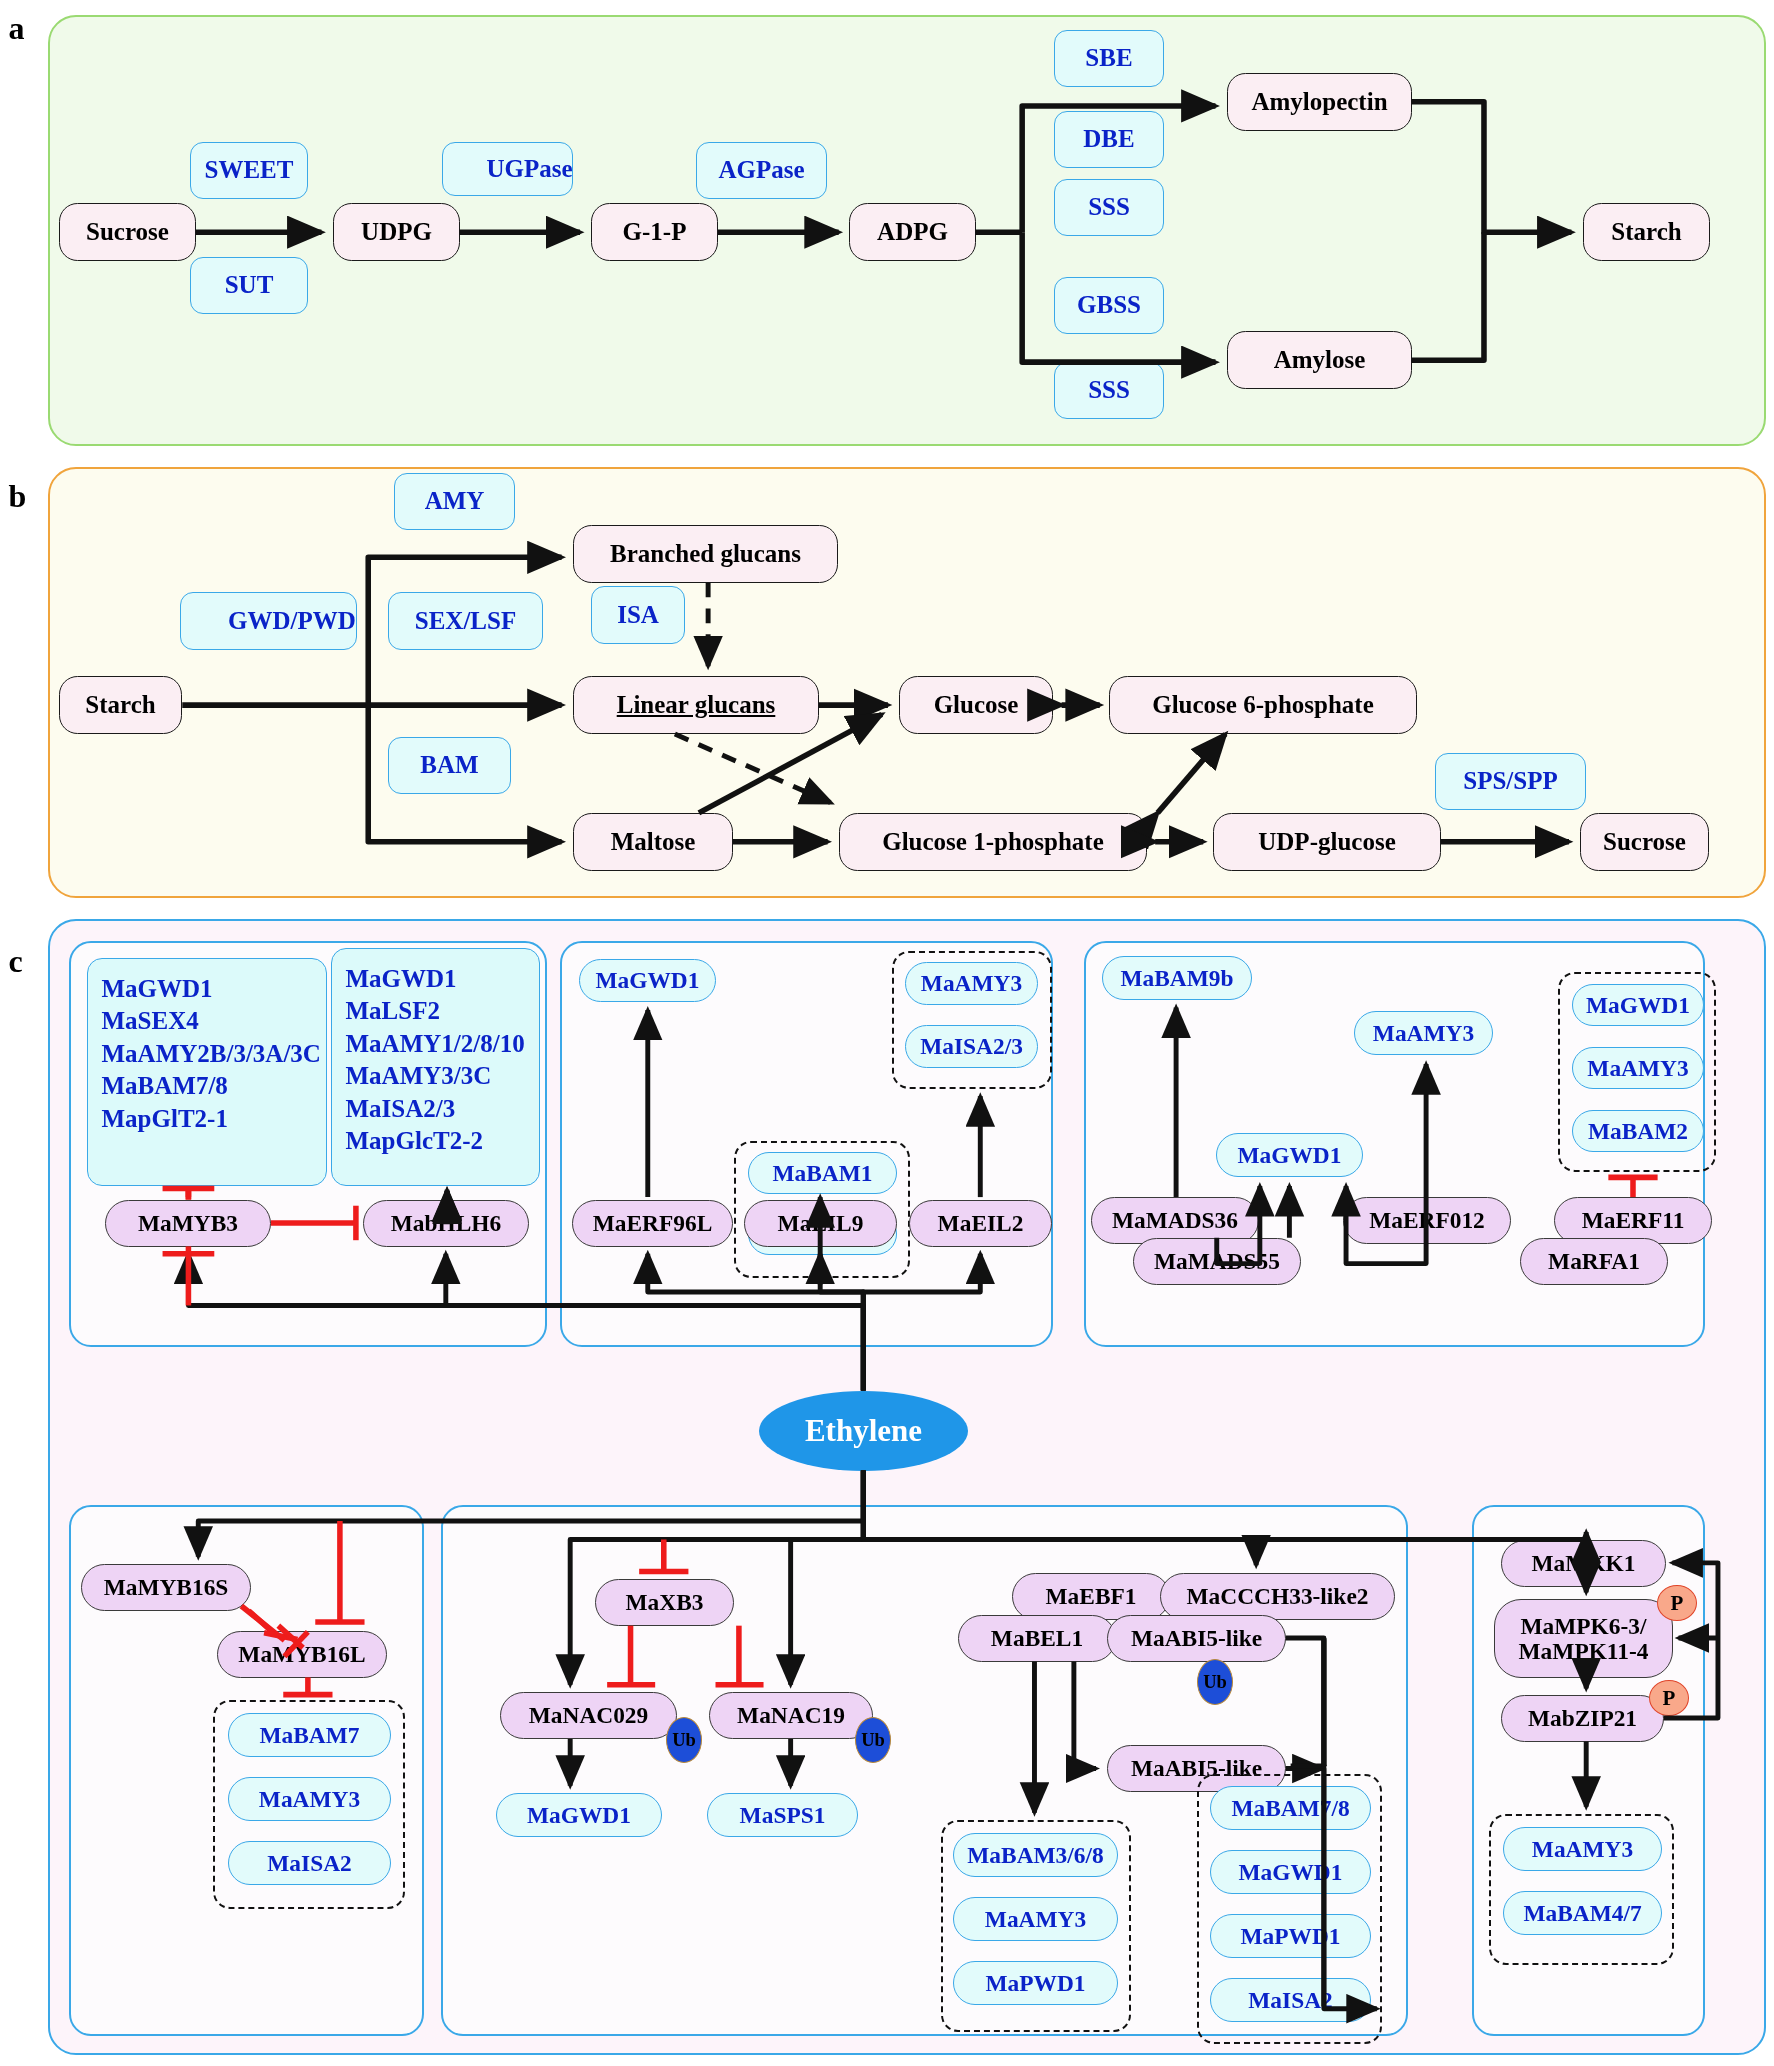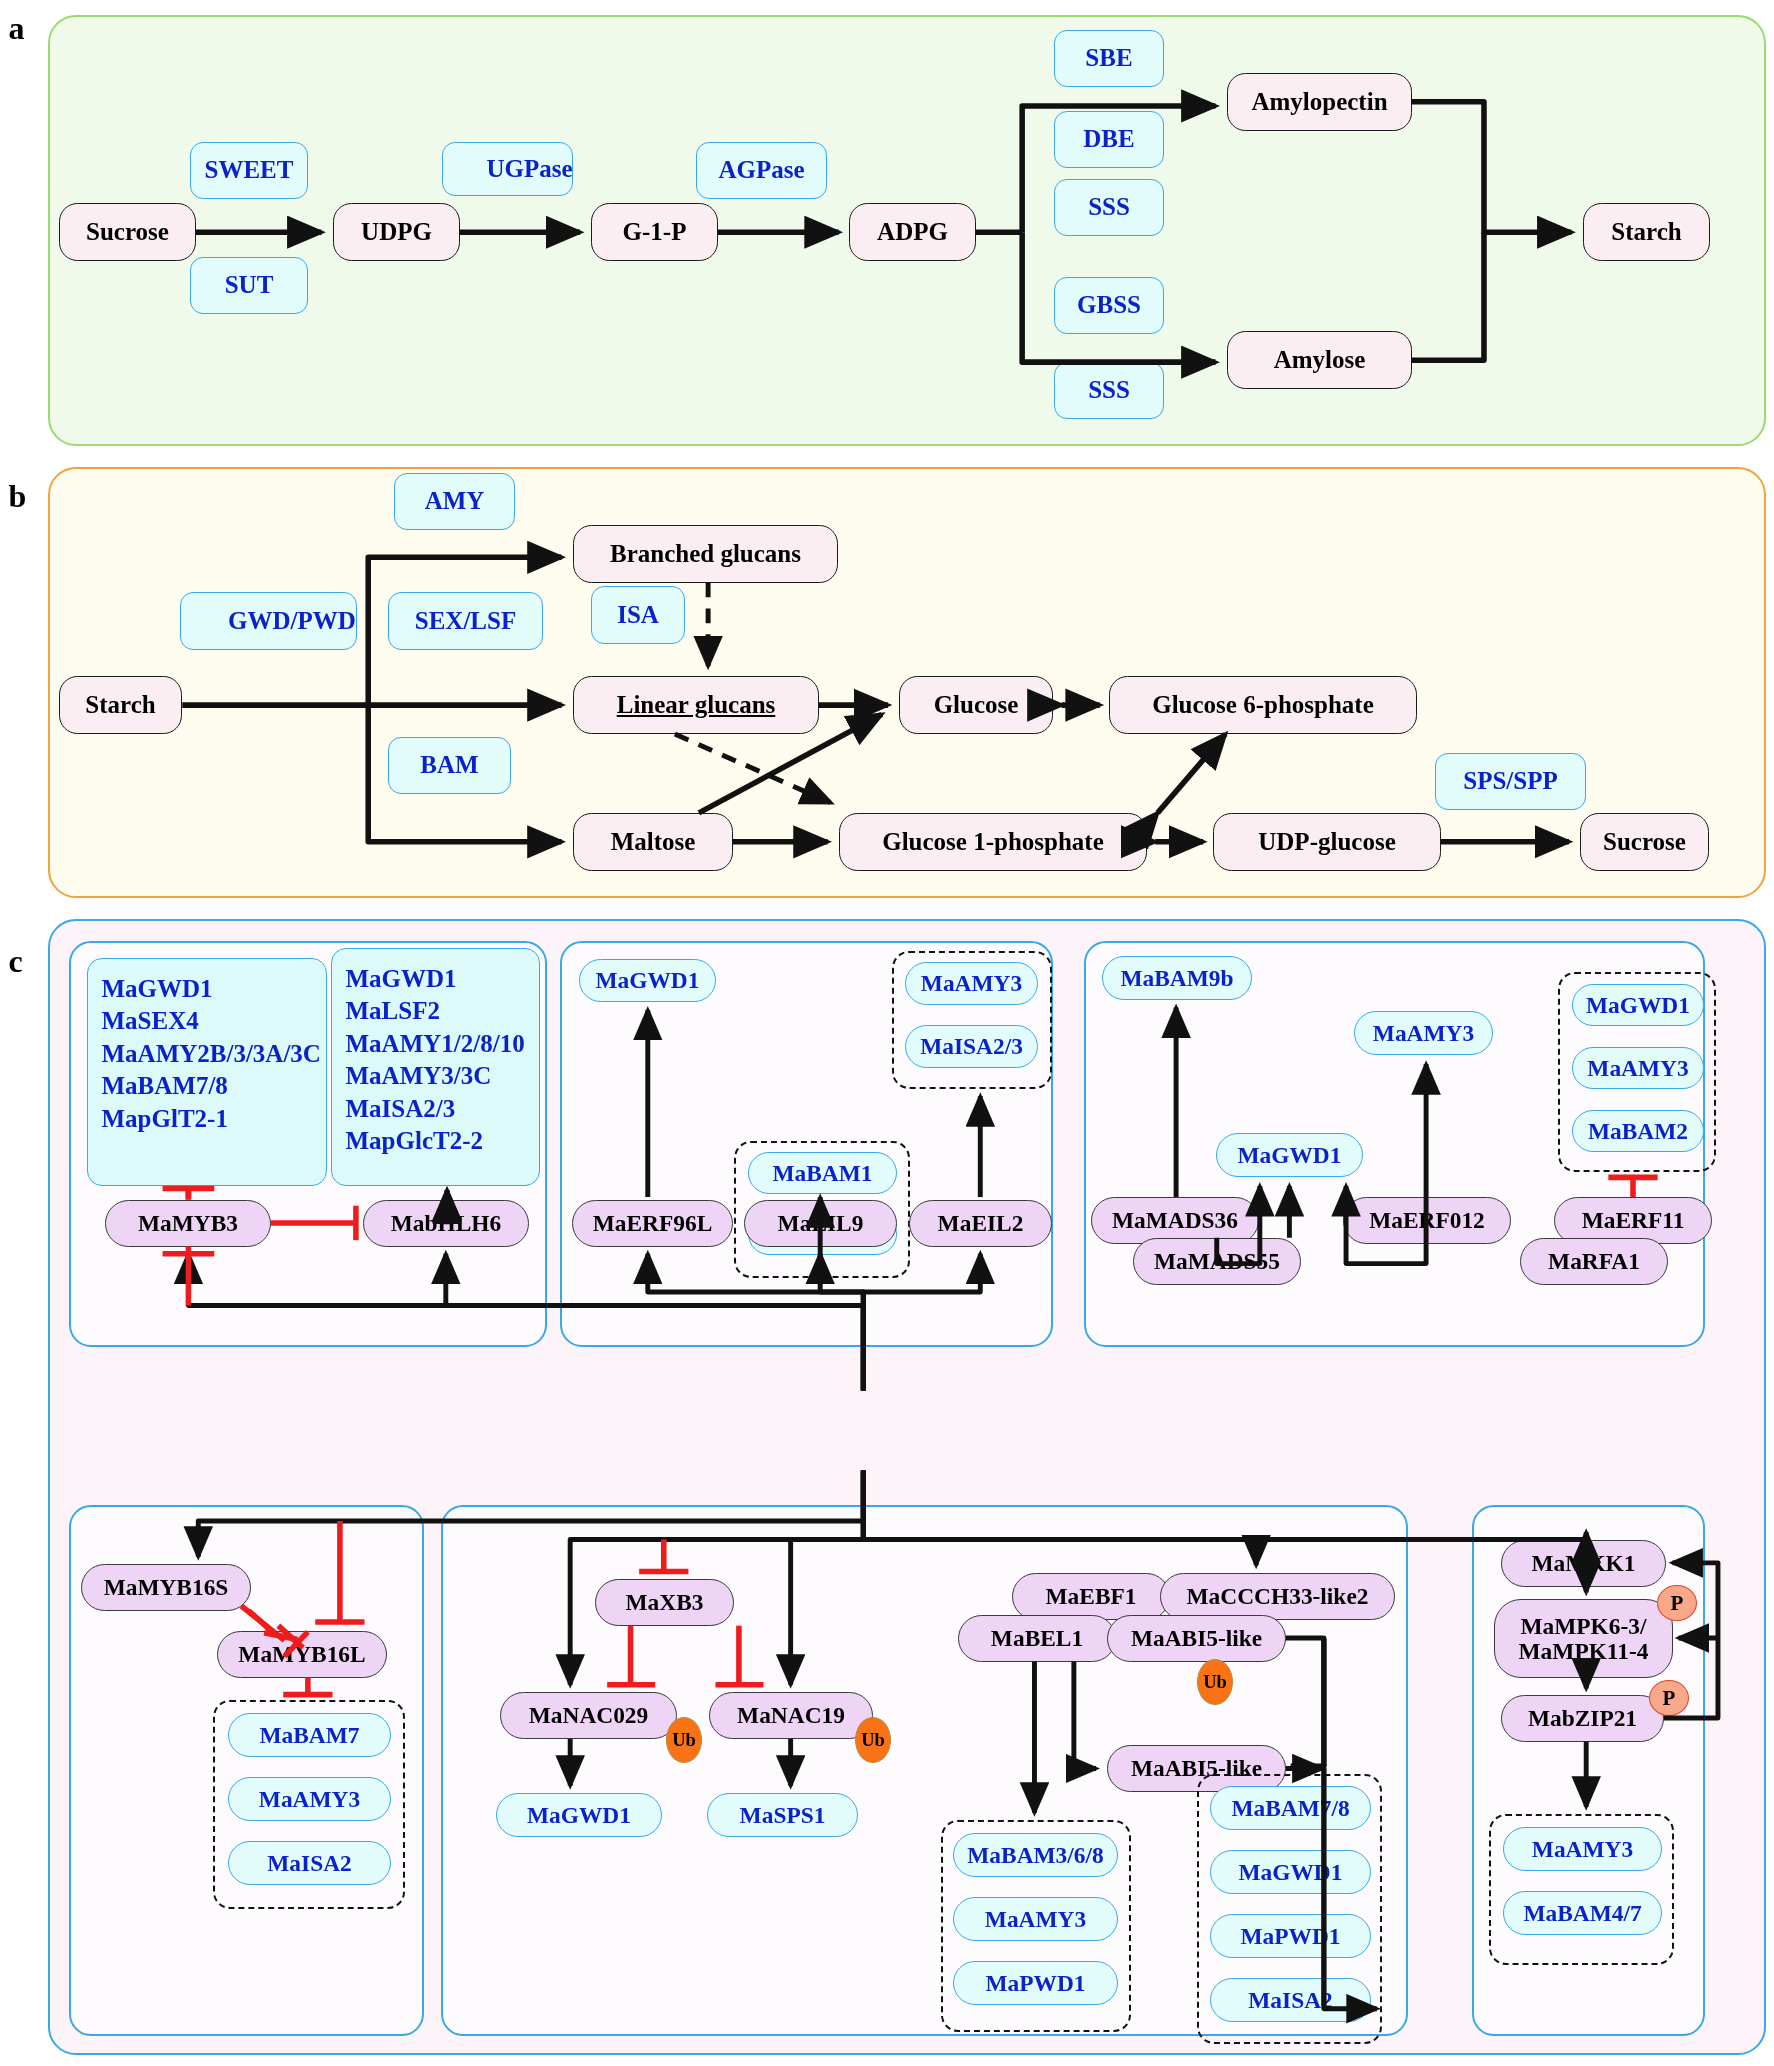--- a/index.html
+++ b/index.html
@@ -56,21 +56,21 @@
 
   
   .ethylene{position:absolute;background:#1f96e8;border-radius:50%;
             display:flex;align-items:center;justify-content:center;
             color:#ffffff;font-weight:bold;font-size:31px;
             font-family:"Liberation Serif",serif;}
 
   
   .badge{position:absolute;display:flex;align-items:center;justify-content:center;
          border-radius:50%;font-weight:bold;font-family:"Liberation Serif",serif;}
-  .badge-ub{background:#f97316;border:1.8px solid #b9893a;color:#000;font-size:18.5px;}
+  .badge-ub{background:#1d4ed8;border:1.8px solid #b9893a;color:#000;font-size:18.5px;}
   .badge-p{background:#f9a88a;border:1.8px solid #e0452a;color:#000;font-size:21px;}
 
   
   svg.ov{position:absolute;left:0;top:0;width:1774px;height:2066px;overflow:visible;
          pointer-events:none;}
 </style>
 </head>
 <body>
 
 <div id="root">
@@ -157,20 +157,21 @@
   <div class="dashbox" style="left:1558px;top:972px;width:158px;height:200px;"></div>
   <div class="node gene" style="left:1572px;top:984px;width:132px;height:42px;">MaGWD1</div>
   <div class="node gene" style="left:1572px;top:1047px;width:132px;height:42px;">MaAMY3</div>
   <div class="node gene" style="left:1572px;top:1110px;width:132px;height:42px;">MaBAM2</div>
   <div class="node tf" style="left:1091px;top:1197px;width:168px;height:47px;">MaMADS36</div>
   <div class="node tf" style="left:1133px;top:1238px;width:168px;height:47px;">MaMADS55</div>
   <div class="node tf" style="left:1343px;top:1197px;width:168px;height:47px;">MaERF012</div>
   <div class="node tf" style="left:1554px;top:1197px;width:158px;height:47px;">MaERF11</div>
   <div class="node tf" style="left:1520px;top:1238px;width:148px;height:47px;">MaRFA1</div>
 
+  <div class="ethylene" style="left:759px;top:1391px;width:209px;height:80px;">Ethylene</div>
 
   <div class="cbox" style="left:69px;top:1505px;width:355px;height:531px;"></div>
   <div class="node tf" style="left:81px;top:1564px;width:170px;height:47px;">MaMYB16S</div>
   <div class="node tf" style="left:217px;top:1631px;width:170px;height:47px;">MaMYB16L</div>
   <div class="dashbox" style="left:213px;top:1700px;width:192px;height:209px;"></div>
   <div class="node gene" style="left:228px;top:1713px;width:163px;height:44px;">MaBAM7</div>
   <div class="node gene" style="left:228px;top:1777px;width:163px;height:44px;">MaAMY3</div>
   <div class="node gene" style="left:228px;top:1841px;width:163px;height:44px;">MaISA2</div>
 
   <div class="cbox" style="left:441px;top:1505px;width:967px;height:531px;"></div>

